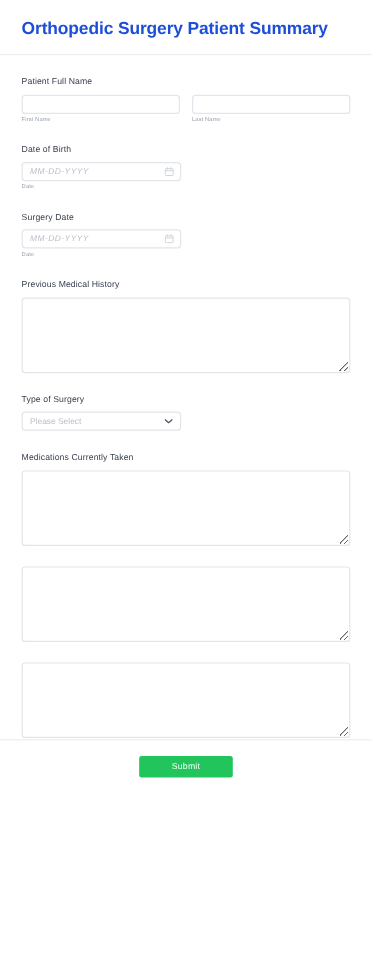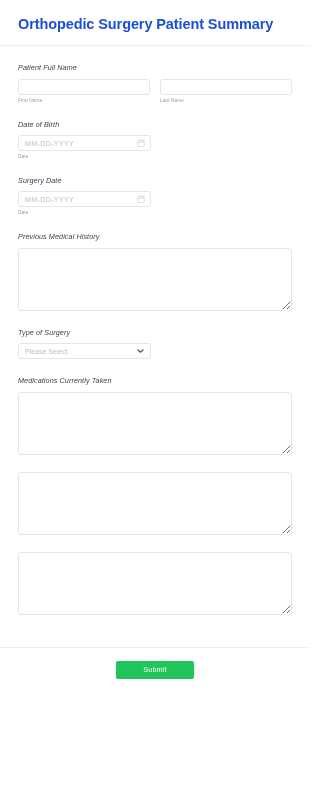--- a/index.html
+++ b/index.html
@@ -42,21 +42,20 @@
     padding-top: 17px;
   }
   .field-label {
     font-size: 7.2px;
     color: #3a4251;
     font-weight: normal;
     letter-spacing: 0.1px;
     line-height: 1.3;
     margin-bottom: 6px;
     display: block;
-    font-style: italic;
   }
   .sub-label {
     font-size: 4.8px;
     color: #9aa0ad;
     letter-spacing: 0.1px;
     margin-top: 3px;
     display: block;
   }
   .name-row {
     display: flex;
@@ -90,20 +89,21 @@
     border: 1px solid #e3e5ea;
     border-radius: 3px;
     background: #ffffff;
     font-family: "Liberation Sans", sans-serif;
     font-size: 7px;
     color: #b9bdc7;
     letter-spacing: 0.4px;
     padding: 0 20px 0 6px;
     outline: none;
     display: block;
+    font-style: italic;
   }
   .date-input::placeholder { color: #b9bdc7; letter-spacing: 0.4px; }
   .cal-icon {
     position: absolute;
     right: 6px;
     top: 50%;
     transform: translateY(-50%);
     width: 8px;
     height: 8px;
     line-height: 0;
@@ -144,21 +144,21 @@
     font-family: "Liberation Sans", sans-serif;
     font-size: 7px;
     color: #3a4251;
     padding: 5px 6px;
     outline: none;
     resize: vertical;
     display: block;
     height: 63px;
   }
   .footer-area {
-    margin-top: 32px;
+    margin-top: 1px;
   }
   .submit-row {
     display: flex;
     justify-content: center;
     padding-top: 13px;
   }
   .submit-button {
     background: #22c55b;
     color: #ffffff;
     border: none;

